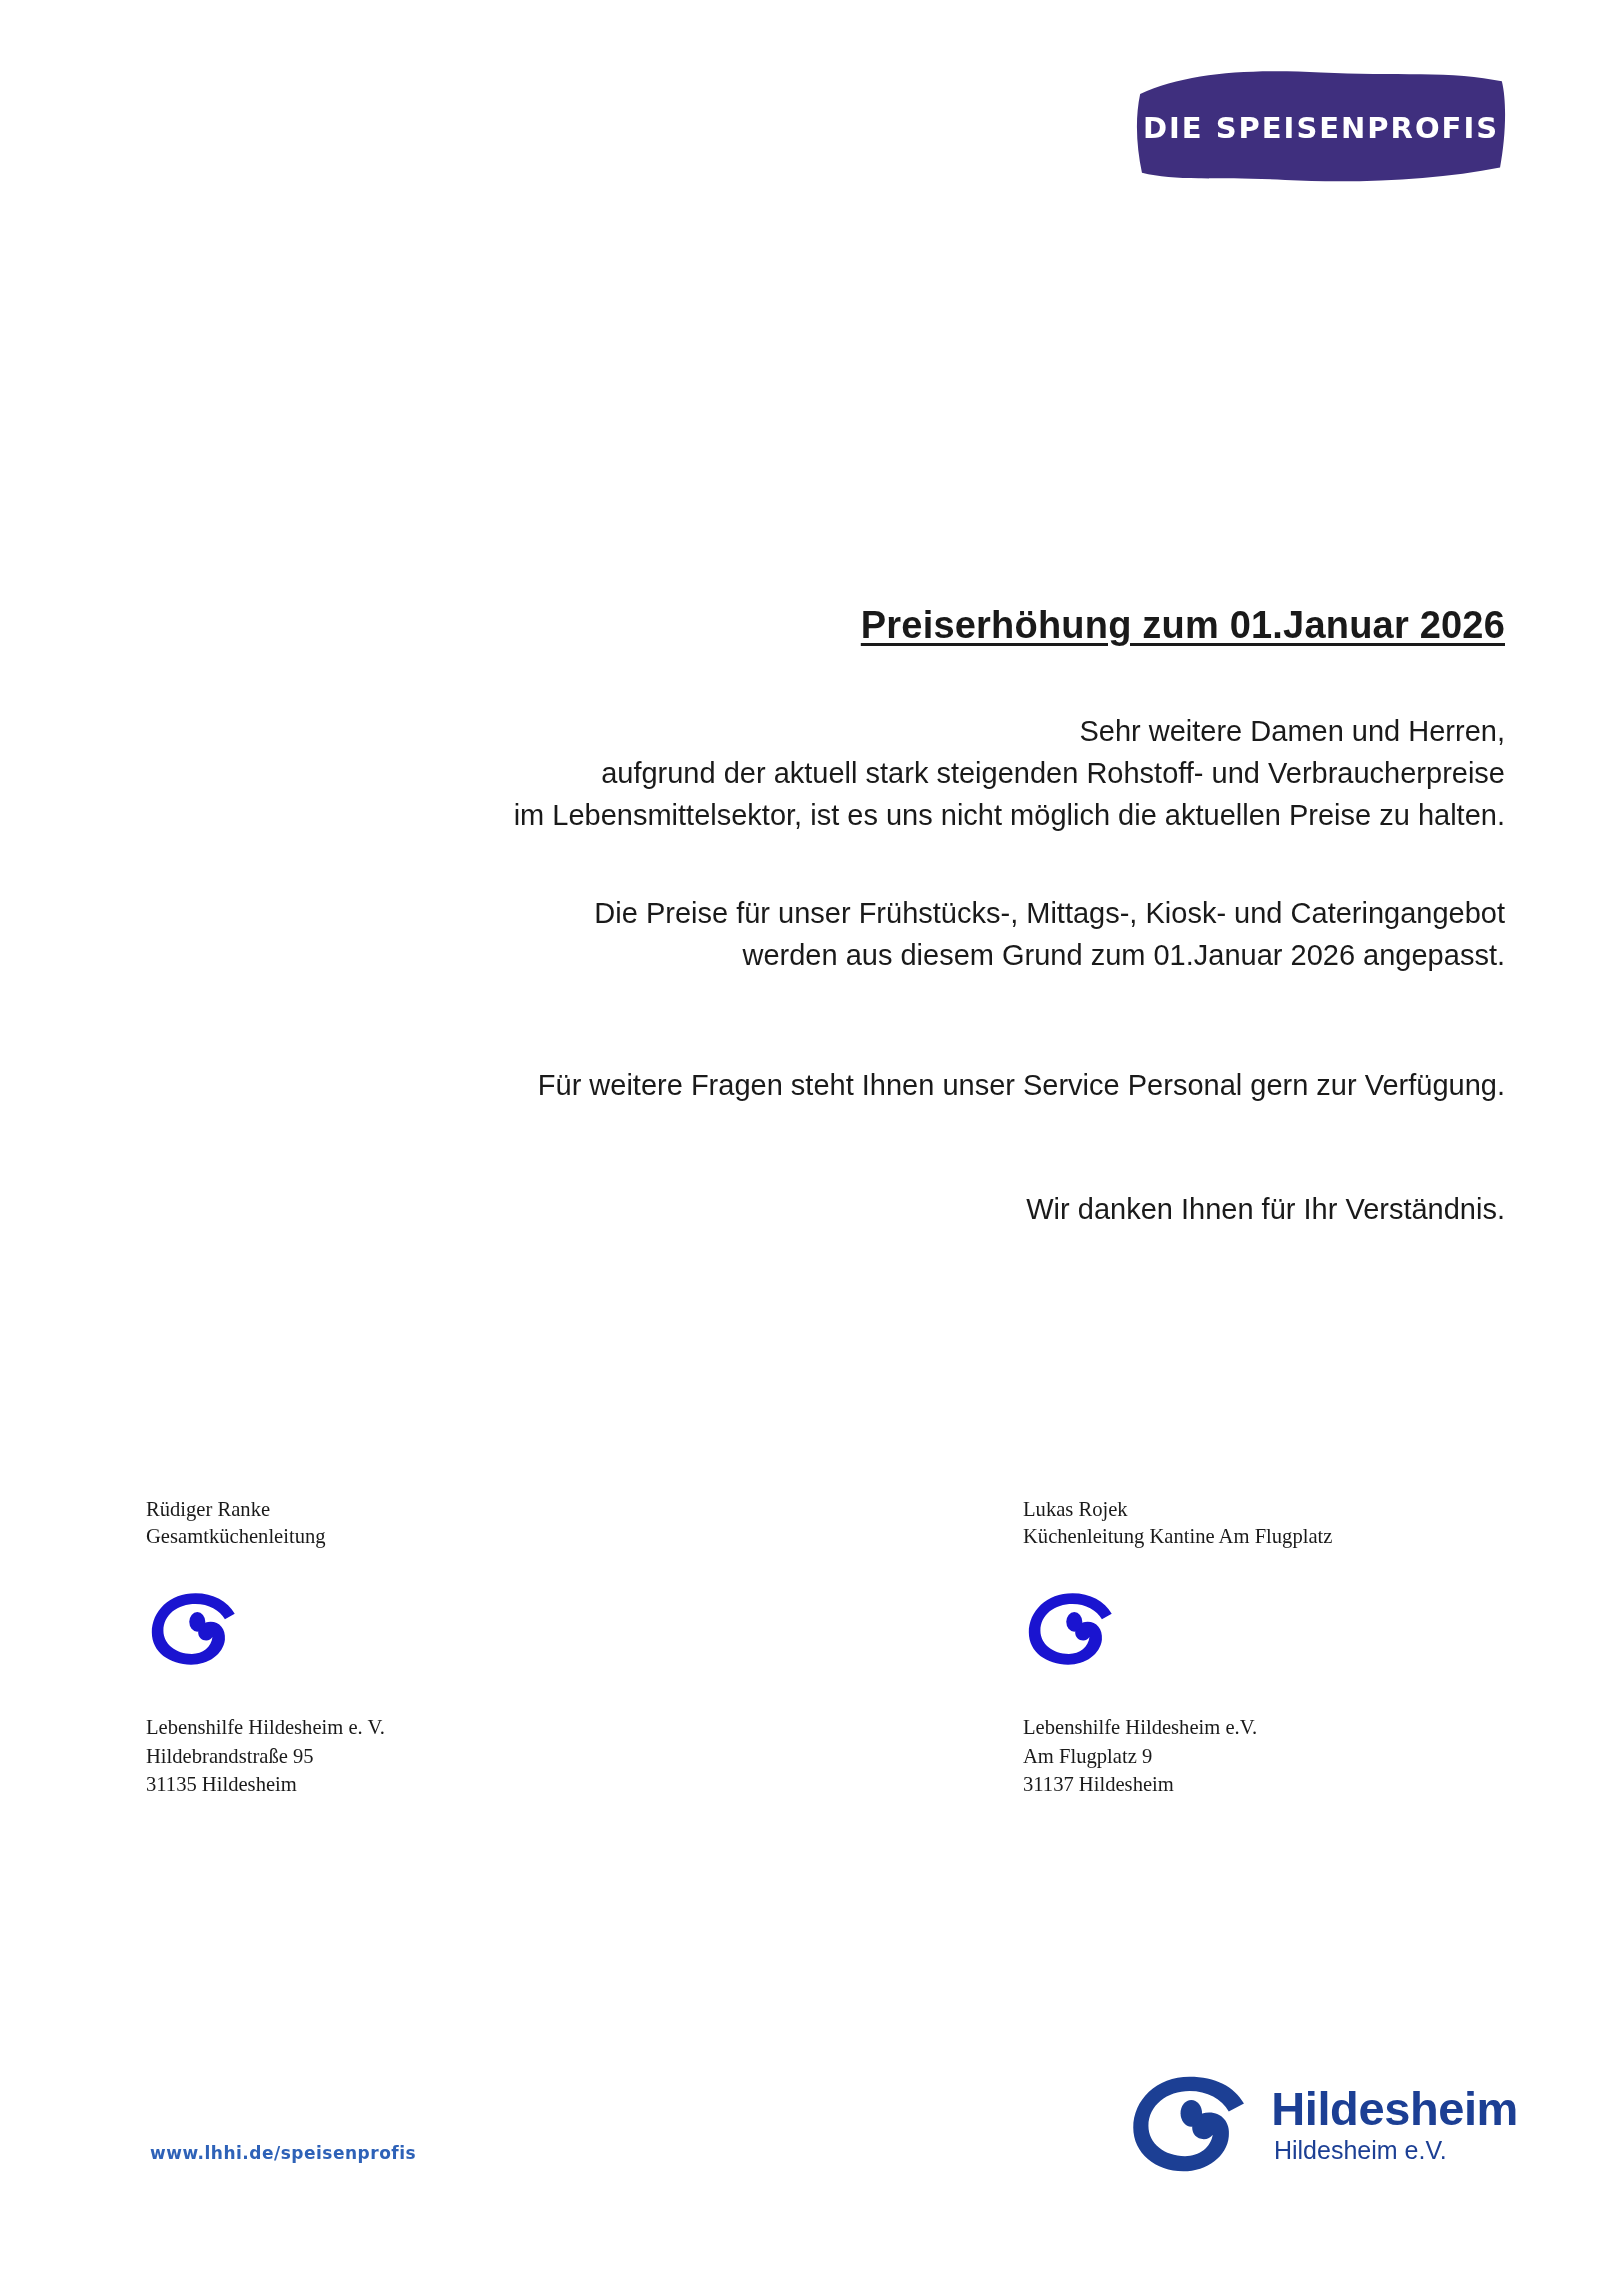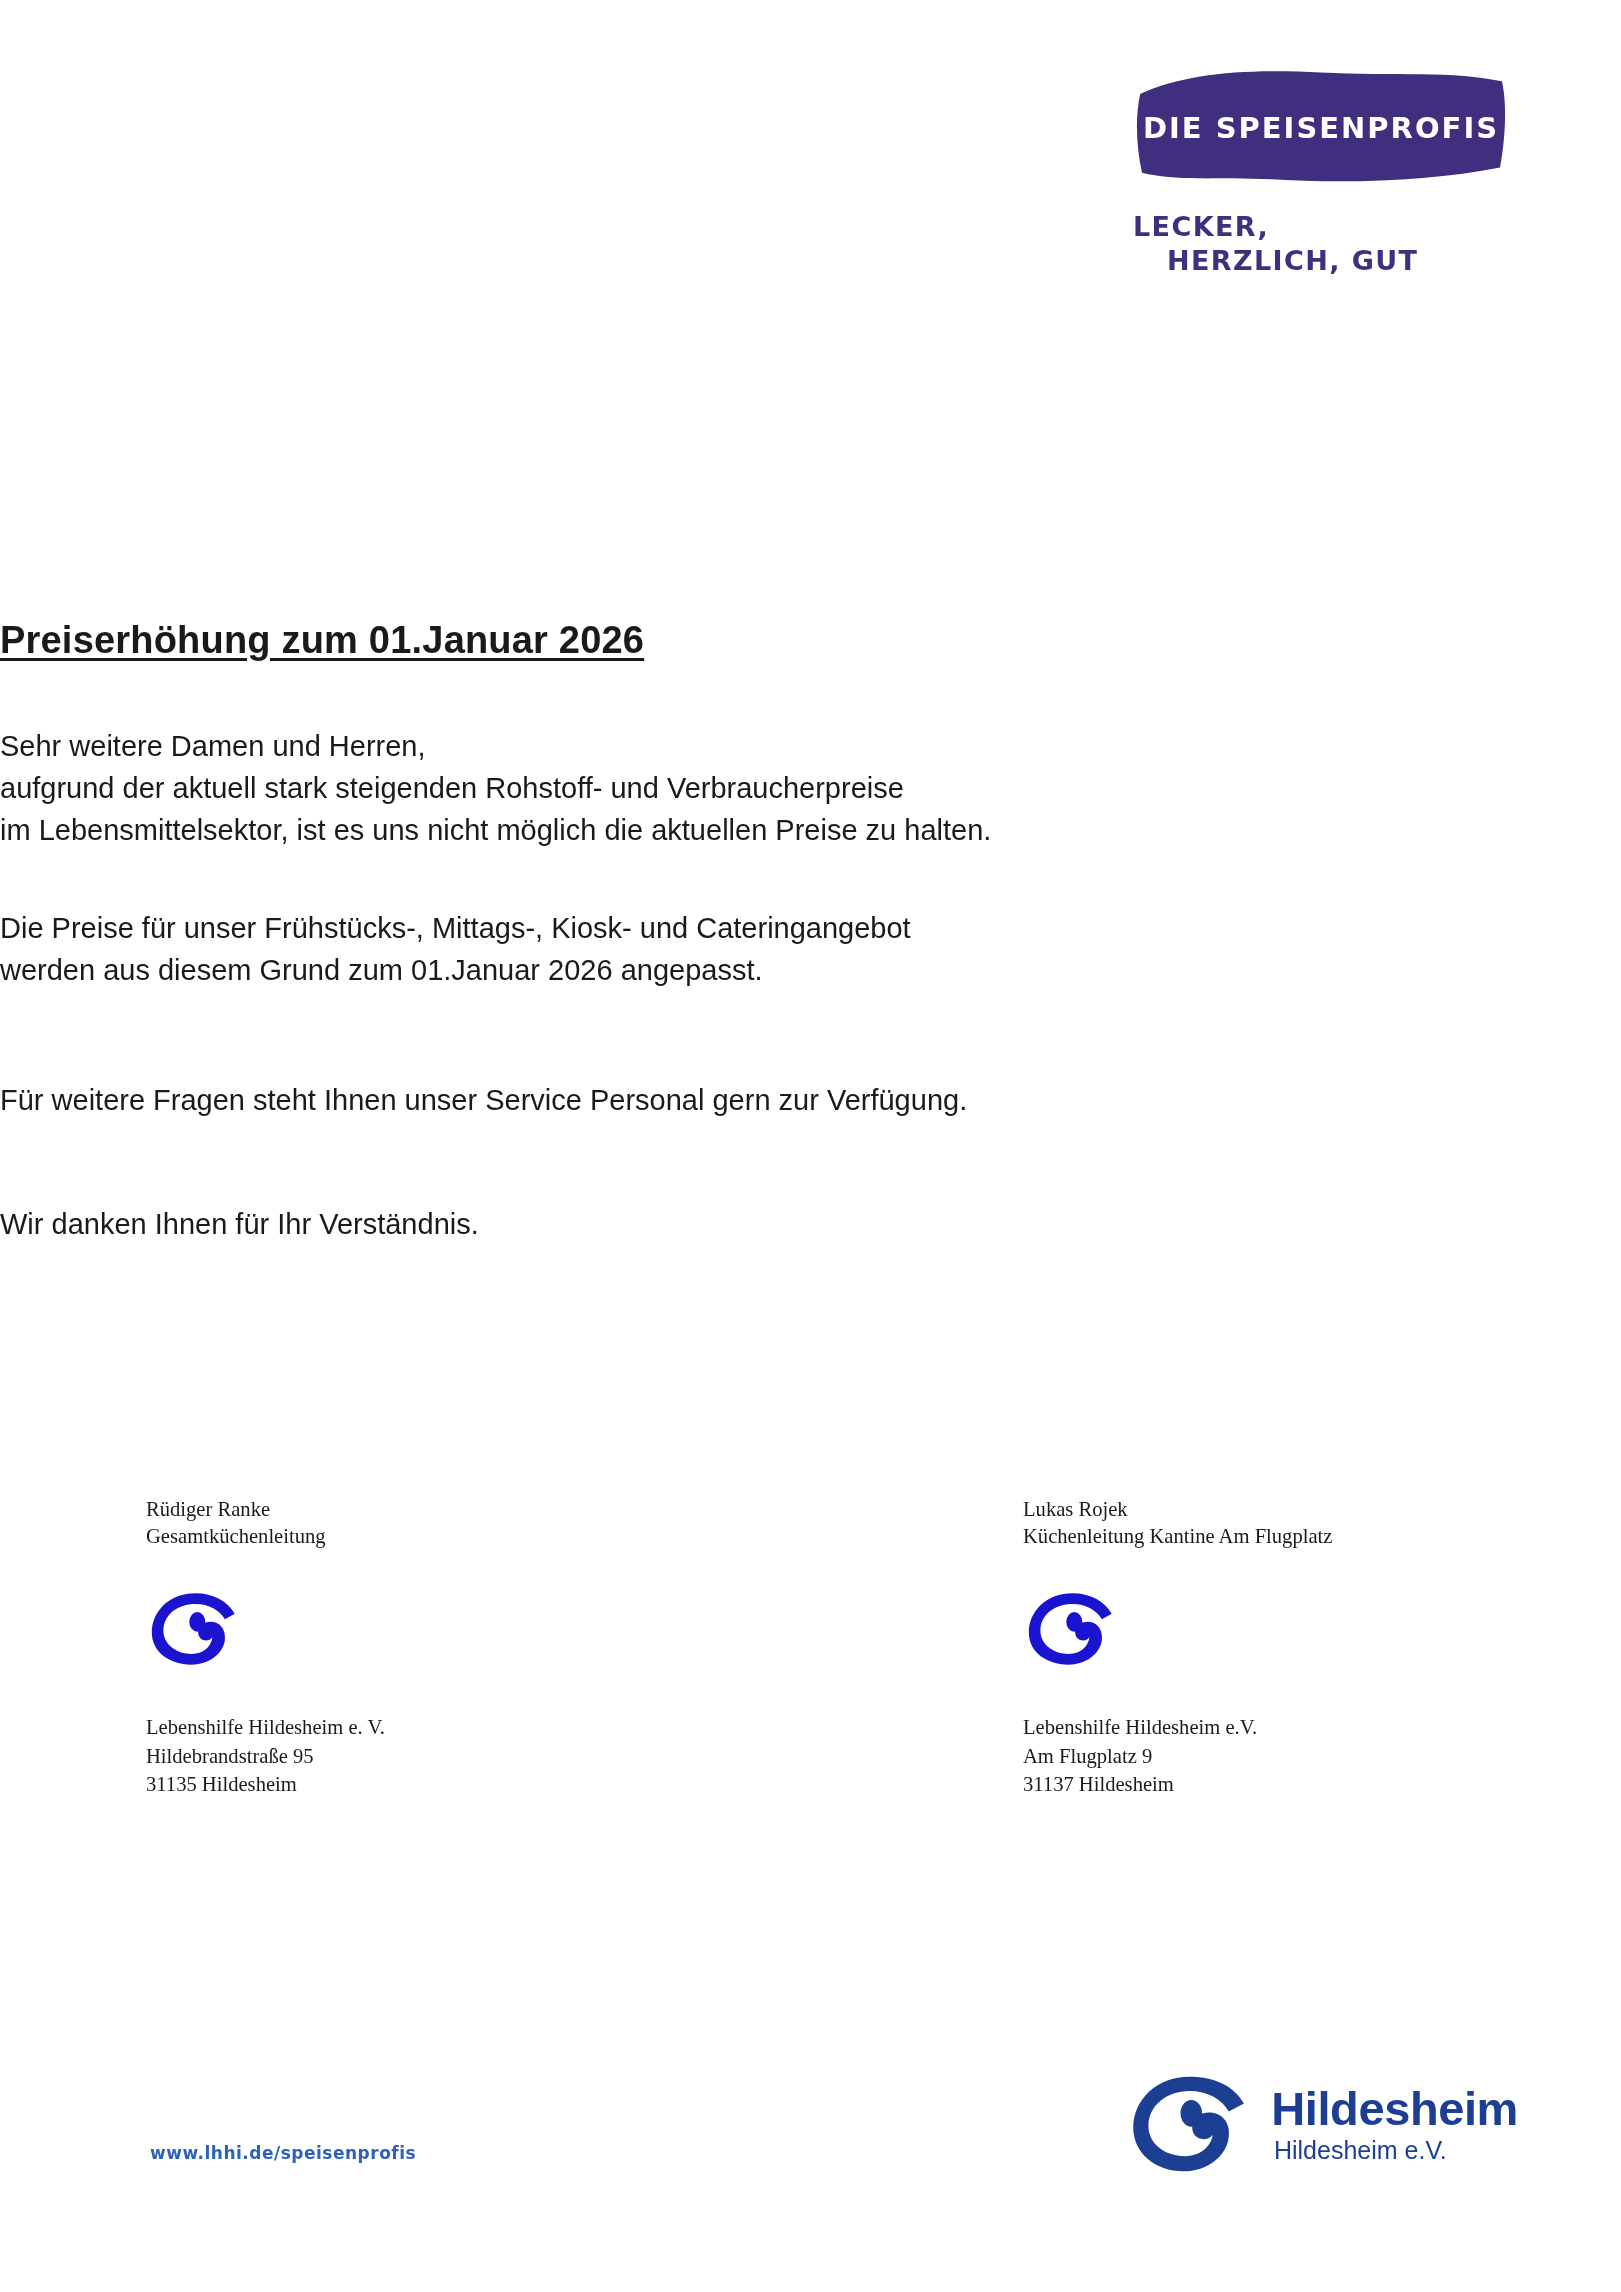--- a/index.html
+++ b/index.html
@@ -56,24 +56,24 @@
     letter-spacing: 1.4px;
   }
   .brand-tagline .line2 {
     display: block;
     padding-left: 34px;
   }
 
   
   .letter {
     position: absolute;
-    top: 619px;
+    top: 604px;
     left: 0;
     width: 1505px;
-    text-align: left;
+    text-align: right;
   }
   .letter h1 {
     margin: 0 0 63px 0;
     font-size: 38px;
     font-weight: bold;
     text-decoration: underline;
     text-underline-offset: 5.4px;
     letter-spacing: 0.2px;
   }
   .letter p {
@@ -171,24 +171,20 @@
 <body>
 
 <div class="brand-block">
   <div class="brand-badge">
     <span class="blob">
       <svg viewBox="0 0 420 135" xmlns="http://www.w3.org/2000/svg" preserveAspectRatio="none">
         <path d="M8,30 C60,6 130,2 210,6 C290,10 360,4 412,16 C418,40 416,80 410,112 C340,126 250,130 170,126 C100,122 50,128 10,118 C4,90 2,58 8,30 Z" fill="#3f2f7e"></path>
       </svg>
     </span>
     <span class="badge-text">DIE SPEISENPROFIS</span>
-  </div>
-  <div class="brand-tagline">
-    <span>LECKER,</span>
-    <span class="line2">HERZLICH, GUT</span>
   </div>
 </div>
 
 <div class="letter">
   <h1>Preiserhöhung zum 01.Januar 2026</h1>
 
   <p class="para-gap-1">Sehr weitere Damen und Herren,</p>
   <p>aufgrund der aktuell stark steigenden Rohstoff- und Verbraucherpreise</p>
   <p>im Lebensmittelsektor, ist es uns nicht möglich die aktuellen Preise zu halten.</p>
 

